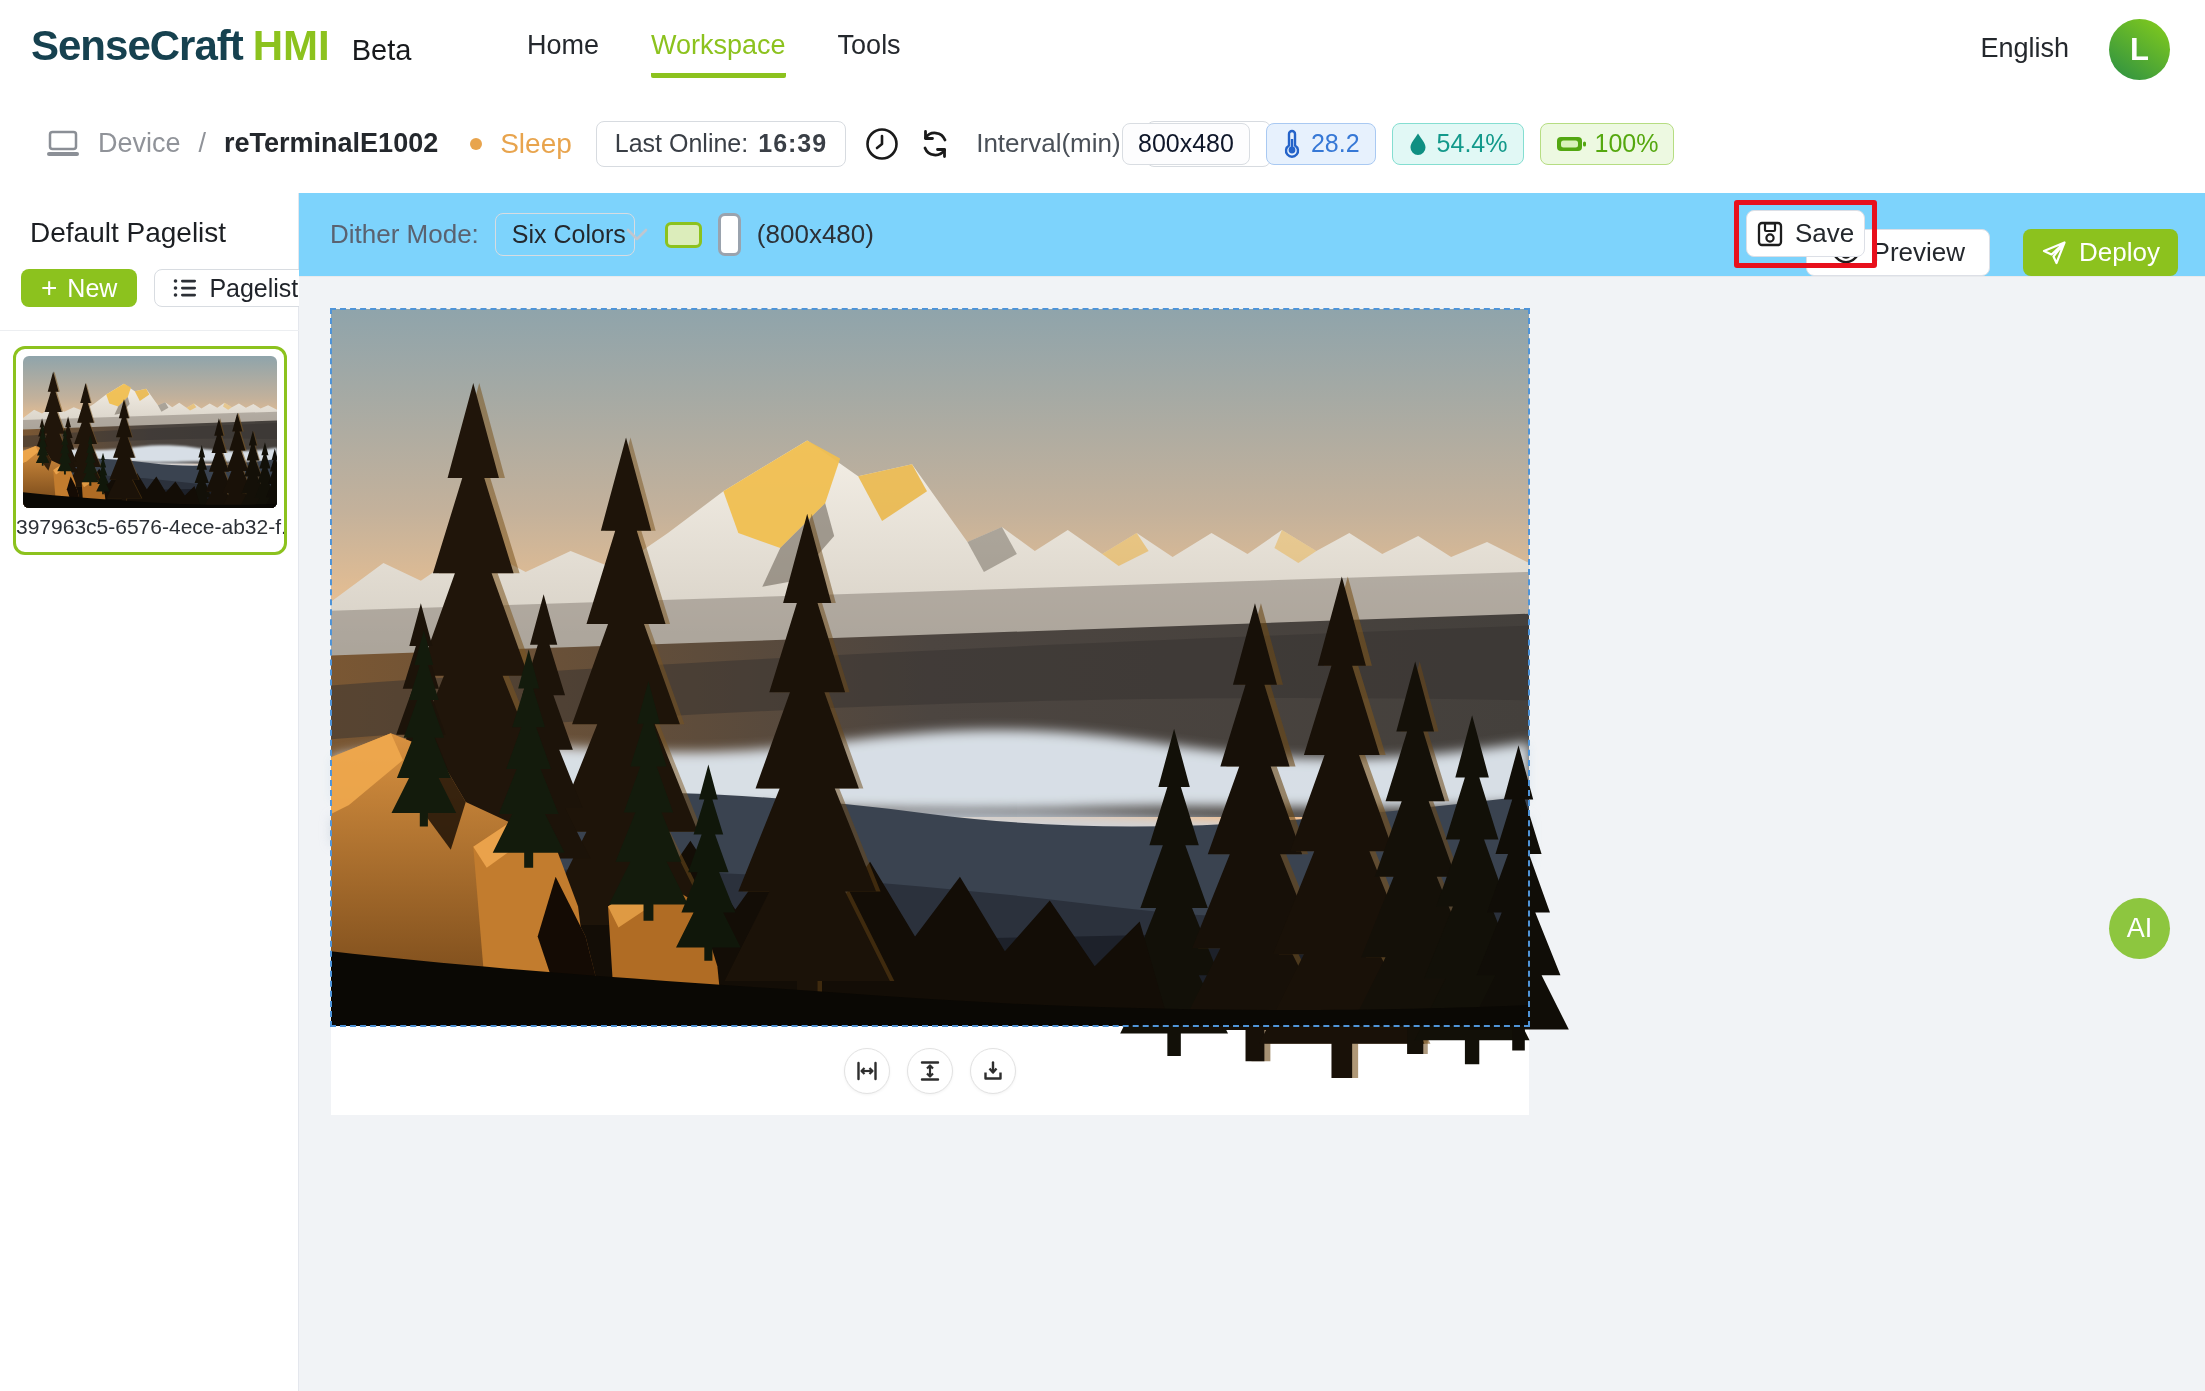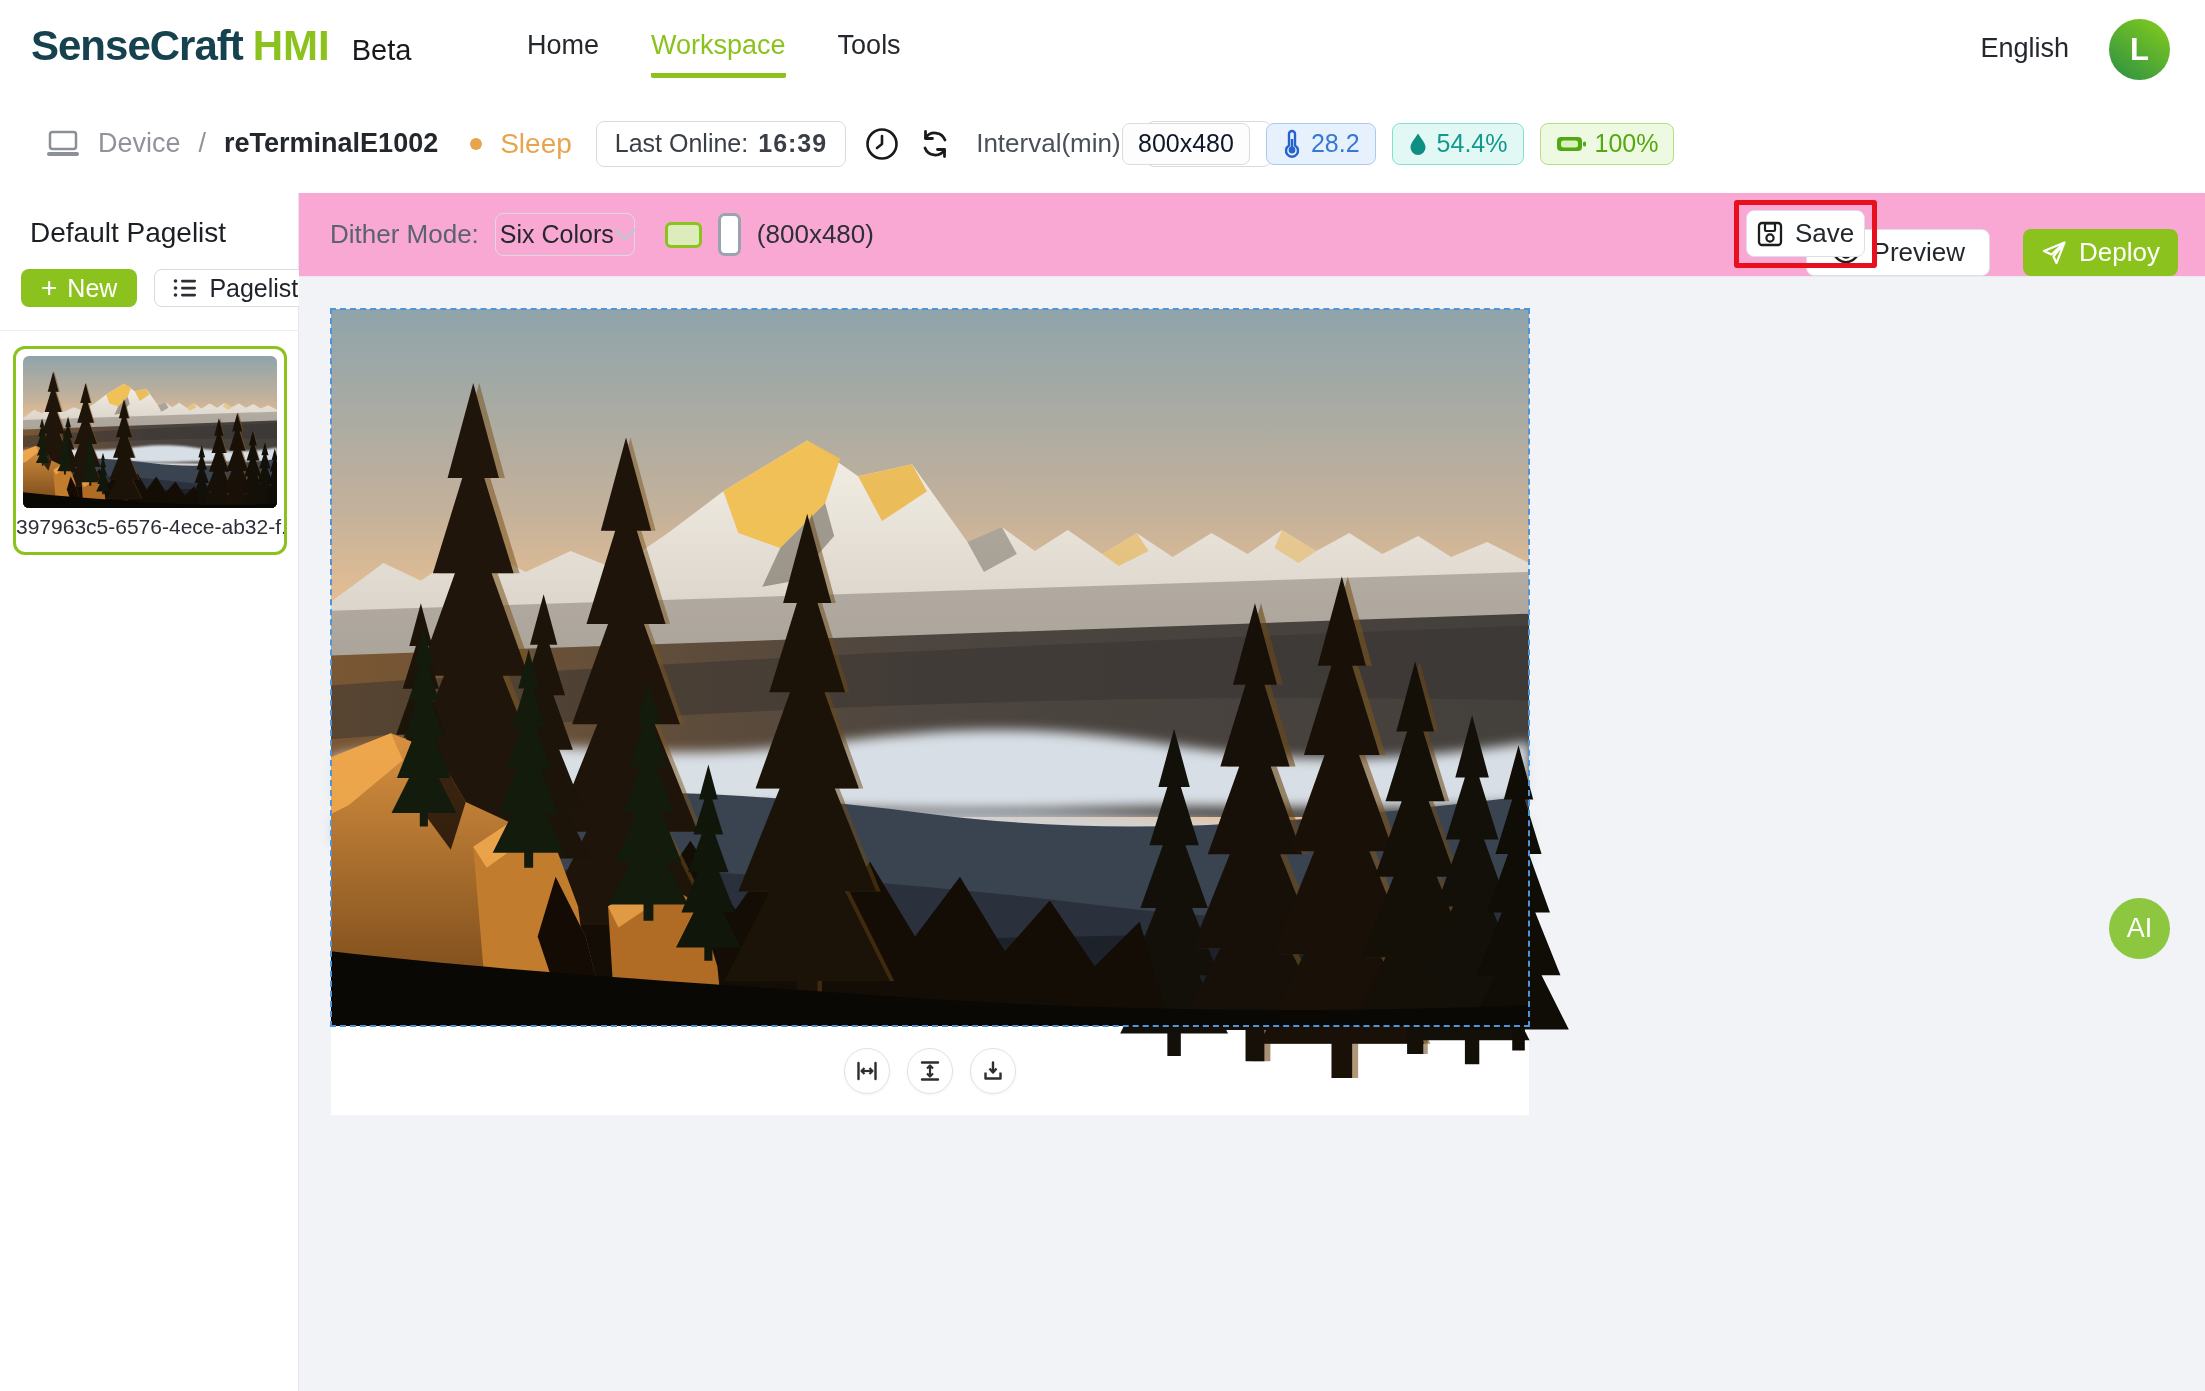--- a/index.html
+++ b/index.html
@@ -65,25 +65,25 @@
   .sidebar-divider{position:absolute;left:0;top:137px;width:299px;height:1px;background:#eceef1;}
   .page-card{position:absolute;left:13px;top:153px;width:274px;height:209px;border:3px solid var(--accent);
              border-radius:12px;background:#fff;box-sizing:border-box;cursor:pointer;}
   .page-card .thumb{position:absolute;left:7px;top:7px;width:254px;height:152px;border-radius:6px;overflow:hidden;}
   .page-card .thumb svg{display:block;}
   .page-card .caption{position:absolute;left:0;right:0;top:166px;text-align:center;font-size:21px;color:#2c3036;
                       white-space:nowrap;overflow:hidden;}
 
   
   .main{position:absolute;left:299px;top:193px;width:1906px;height:1198px;background:var(--bg-gray);}
-  .toolbar{position:absolute;left:0;top:0;width:1906px;height:84px;background:#f9a8d4;border-bottom:1px solid var(--border-light);box-sizing:border-box;}
+  .toolbar{position:absolute;left:0;top:0;width:1906px;height:84px;background:#7dd3fc;border-bottom:1px solid var(--border-light);box-sizing:border-box;}
   .toolbar .left{position:absolute;left:31px;top:0;height:83px;display:flex;align-items:center;gap:16px;white-space:nowrap;}
   .dither-label{font-size:26px;color:var(--txt-label);}
   .dither-select{display:flex;align-items:center;justify-content:space-between;width:140px;height:43px;
-                 border:1px solid #d8dce1;border-radius:8px;padding:0 12px 0 4px;box-sizing:border-box;cursor:pointer;}
+                 border:1px solid #d8dce1;border-radius:8px;padding:0 12px 0 16px;box-sizing:border-box;cursor:pointer;}
   .dither-select .val{font-size:25px;color:#24282d;}
   .swatch-landscape{width:37px;height:26px;border:3px solid var(--accent);background:#dcedbb;border-radius:6px;box-sizing:border-box;cursor:pointer;margin-left:14px;}
   .swatch-portrait{width:23px;height:43px;border:3px solid #9aa3ae;background:#fff;border-radius:7px;box-sizing:border-box;cursor:pointer;}
   .canvas-size{font-size:26px;color:#2c3036;margin-left:0;}
   .toolbar .right{position:absolute;right:27px;top:0;height:83px;display:flex;align-items:flex-end;gap:33px;}
   .btn{display:flex;align-items:center;justify-content:center;gap:12px;height:47px;border-radius:8px;
        font-size:26px;cursor:pointer;box-sizing:border-box;}
   .btn-plain{background:#fff;border:1px solid var(--border);color:#24282d;padding:0 24px;}
   .btn-deploy{background:var(--accent);color:#fff;padding:0 18px;}
   .save-annotation{position:absolute;left:1435px;top:7px;width:143px;height:68px;border:5px solid var(--annotation-red);

